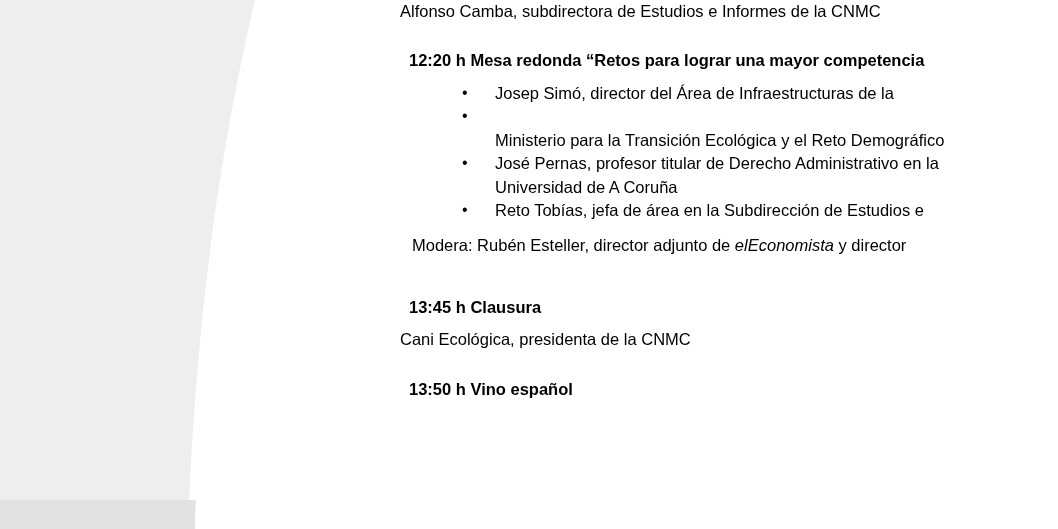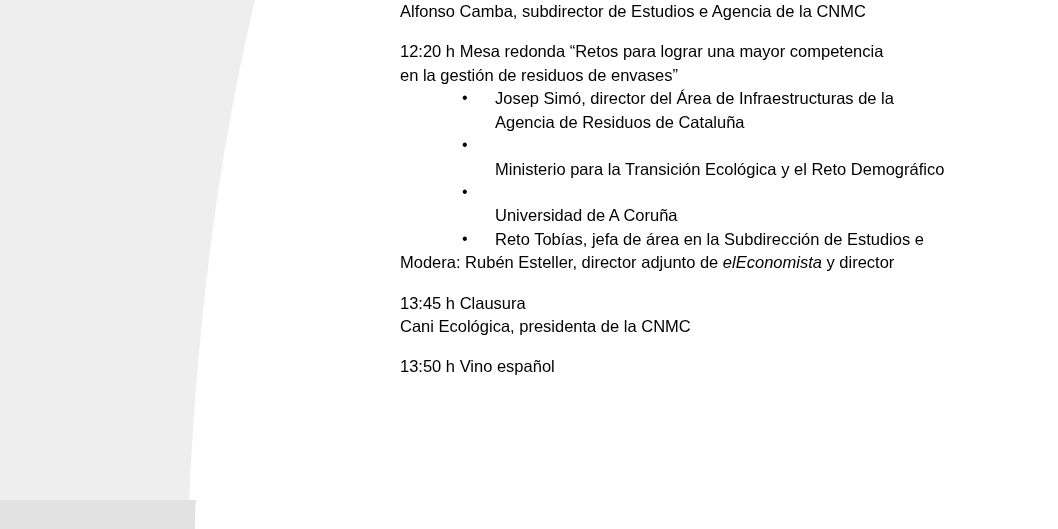--- a/index.html
+++ b/index.html
@@ -48,22 +48,22 @@
   }
   .spacer {
     height: 17px;
   }
   .italic {
     font-style: italic;
   }
 
   
   .heading {
-    font-weight: normal;
-    margin: 0;
+    font-weight: bold;
+    margin: 9px;
   }
 
   
   ul.bullets {
     list-style: none;
     margin: 0;
     padding: 0;
   }
   ul.bullets > li {
     position: relative;
@@ -71,21 +71,21 @@
     margin: 0;
   }
   ul.bullets > li .bullet-mark {
     position: absolute;
     left: 62px;
     top: 0;
     font-size: 16px;
     line-height: 1.42;
   }
   .normal-block {
-    margin: 0;
+    margin: 12px;
   }
 </style>
 </head>
 <body>
 
 <div id="left-panel">
   <svg width="300" height="529" viewBox="0 0 300 529" xmlns="http://www.w3.org/2000/svg">
     <rect x="0" y="0" width="300" height="529" fill="#ffffff"></rect>
 
     <path d="M0,0 L280,0 C240,130 205,300 195,529 L0,529 Z" fill="#eeeeee"></path>
@@ -93,42 +93,40 @@
     <path d="M255,0 L300,0 C262,140 232,320 225,529 L188,529 C196,310 222,140 255,0 Z" fill="#ffffff"></path>
 
     <path d="M186,0 L213,0 C178,140 152,320 146,529 L124,529 C132,310 154,140 186,0 Z" fill="#e6e6e6" opacity="0"></path>
 
     <path d="M0,500 L196,500 C195,510 195,520 195,529 L0,529 Z" fill="#e2e2e2"></path>
   </svg>
 </div>
 
 <div id="doc">
 
-  <div class="line para">Alfonso Camba, subdirector de Estudios e Agencia de la CNMC</div>
+  <div class="line para">Alfonso Camba, subdirectora de Estudios e Informes de la CNMC</div>
 
   <div class="spacer"></div>
 
   <div>
     <div class="heading line">12:20 h Mesa redonda “Retos para lograr una mayor competencia</div>
-    <div class="heading line">en la gestión de residuos de envases”</div>
 
     <ul class="bullets">
       <li>
         <span class="bullet-mark">•</span>
         <span class="line">Josep Simó, director del Área de Infraestructuras de la</span><br>
-        <span class="line">Agencia de Residuos de Cataluña</span>
       </li>
       <li>
         <span class="bullet-mark">•</span>
         <br>
         <span class="line">Ministerio para la Transición Ecológica y el Reto Demográfico</span>
       </li>
       <li>
         <span class="bullet-mark">•</span>
-        <br>
+        <span class="line">José Pernas, profesor titular de Derecho Administrativo en la</span><br>
         <span class="line">Universidad de A Coruña</span>
       </li>
       <li>
         <span class="bullet-mark">•</span>
         <span class="line">Reto Tobías, jefa de área en la Subdirección de Estudios e</span><br>
       </li>
     </ul>
 
     <div class="normal-block">
       <div class="line"><span>Modera: Rubén Esteller, director adjunto de </span><span class="italic">elEconomista</span><span> y director</span></div>

